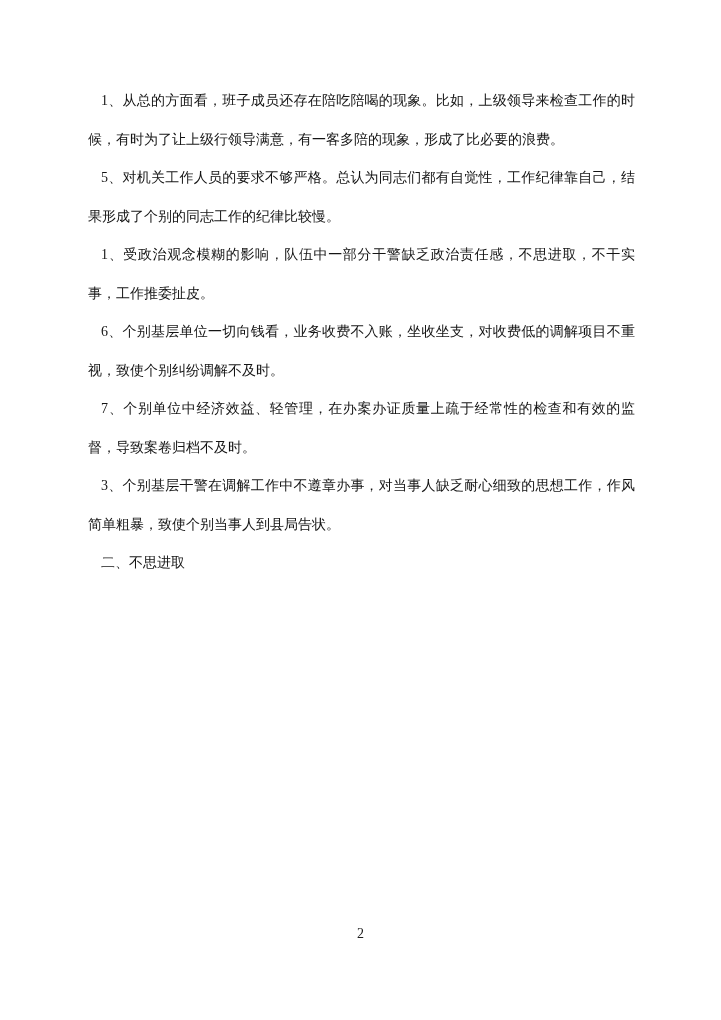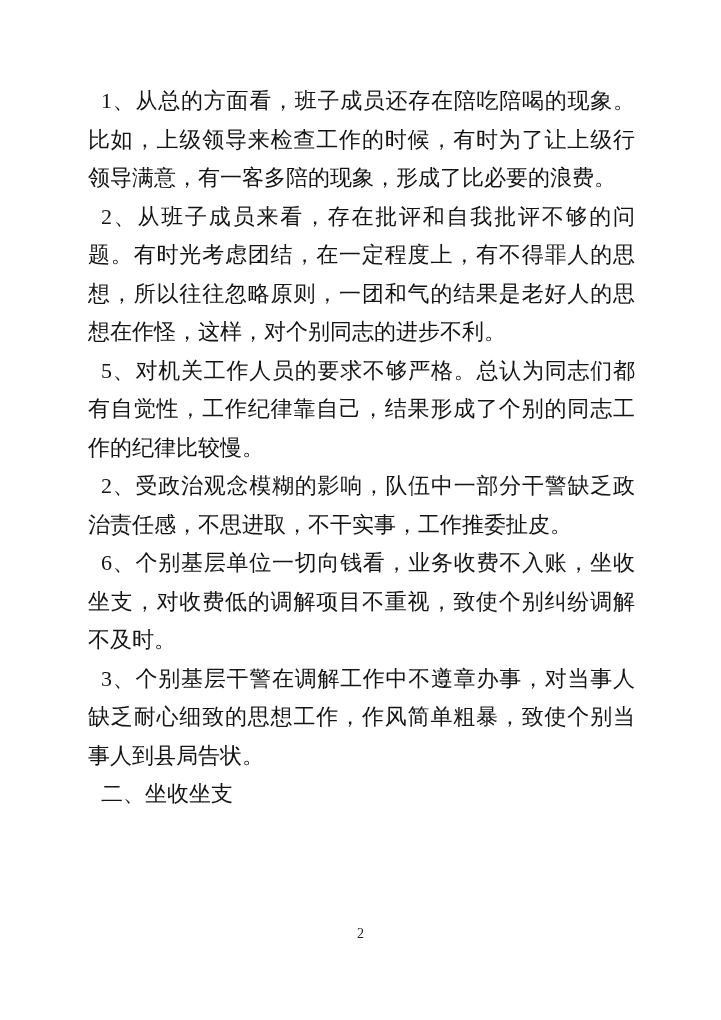--- a/index.html
+++ b/index.html
@@ -18,21 +18,21 @@
   }
   .content {
     position: absolute;
     left: 88px;
     top: 82px;
     width: 547px;
   }
   .para {
     margin: 0;
     padding: 0;
-    font-size: 22px;
+    font-size: 14px;
     line-height: 38.5px;
     text-align: justify;
     text-justify: inter-character;
     text-indent: 13px;
     font-weight: normal;
     word-break: break-all;
   }
   .page-number {
     position: absolute;
     top: 926px;
@@ -43,21 +43,21 @@
     line-height: 16px;
     color: #1d1d1d;
   }
 </style>
 </head>
 <body>
 
 <div class="page">
   <div class="content">
       <p class="para">1、从总的方面看，班子成员还存在陪吃陪喝的现象。比如，上级领导来检查工作的时候，有时为了让上级行领导满意，有一客多陪的现象，形成了比必要的浪费。</p>
-      <p class="para">2、从班子成员来看，存在批评和自我批评不够的问题。有时光考虑团结，在一定程度上，有不得罪人的思想，所以往往忽略原则，一团和气的结果是老好人的思想在作怪，这样，对个别同志的进步不利。</p>
       <p class="para">5、对机关工作人员的要求不够严格。总认为同志们都有自觉性，工作纪律靠自己，结果形成了个别的同志工作的纪律比较慢。</p>
-      <p class="para">2、受政治观念模糊的影响，队伍中一部分干警缺乏政治责任感，不思进取，不干实事，工作推委扯皮。</p>
+      <p class="para">1、受政治观念模糊的影响，队伍中一部分干警缺乏政治责任感，不思进取，不干实事，工作推委扯皮。</p>
       <p class="para">6、个别基层单位一切向钱看，业务收费不入账，坐收坐支，对收费低的调解项目不重视，致使个别纠纷调解不及时。</p>
+      <p class="para">7、个别单位中经济效益、轻管理，在办案办证质量上疏于经常性的检查和有效的监督，导致案卷归档不及时。</p>
       <p class="para">3、个别基层干警在调解工作中不遵章办事，对当事人缺乏耐心细致的思想工作，作风简单粗暴，致使个别当事人到县局告状。</p>
-      <p class="para">二、坐收坐支</p>
+      <p class="para">二、不思进取</p>
     </div>
   <div class="page-number">2</div>
 </div>
 
 </body></html>

